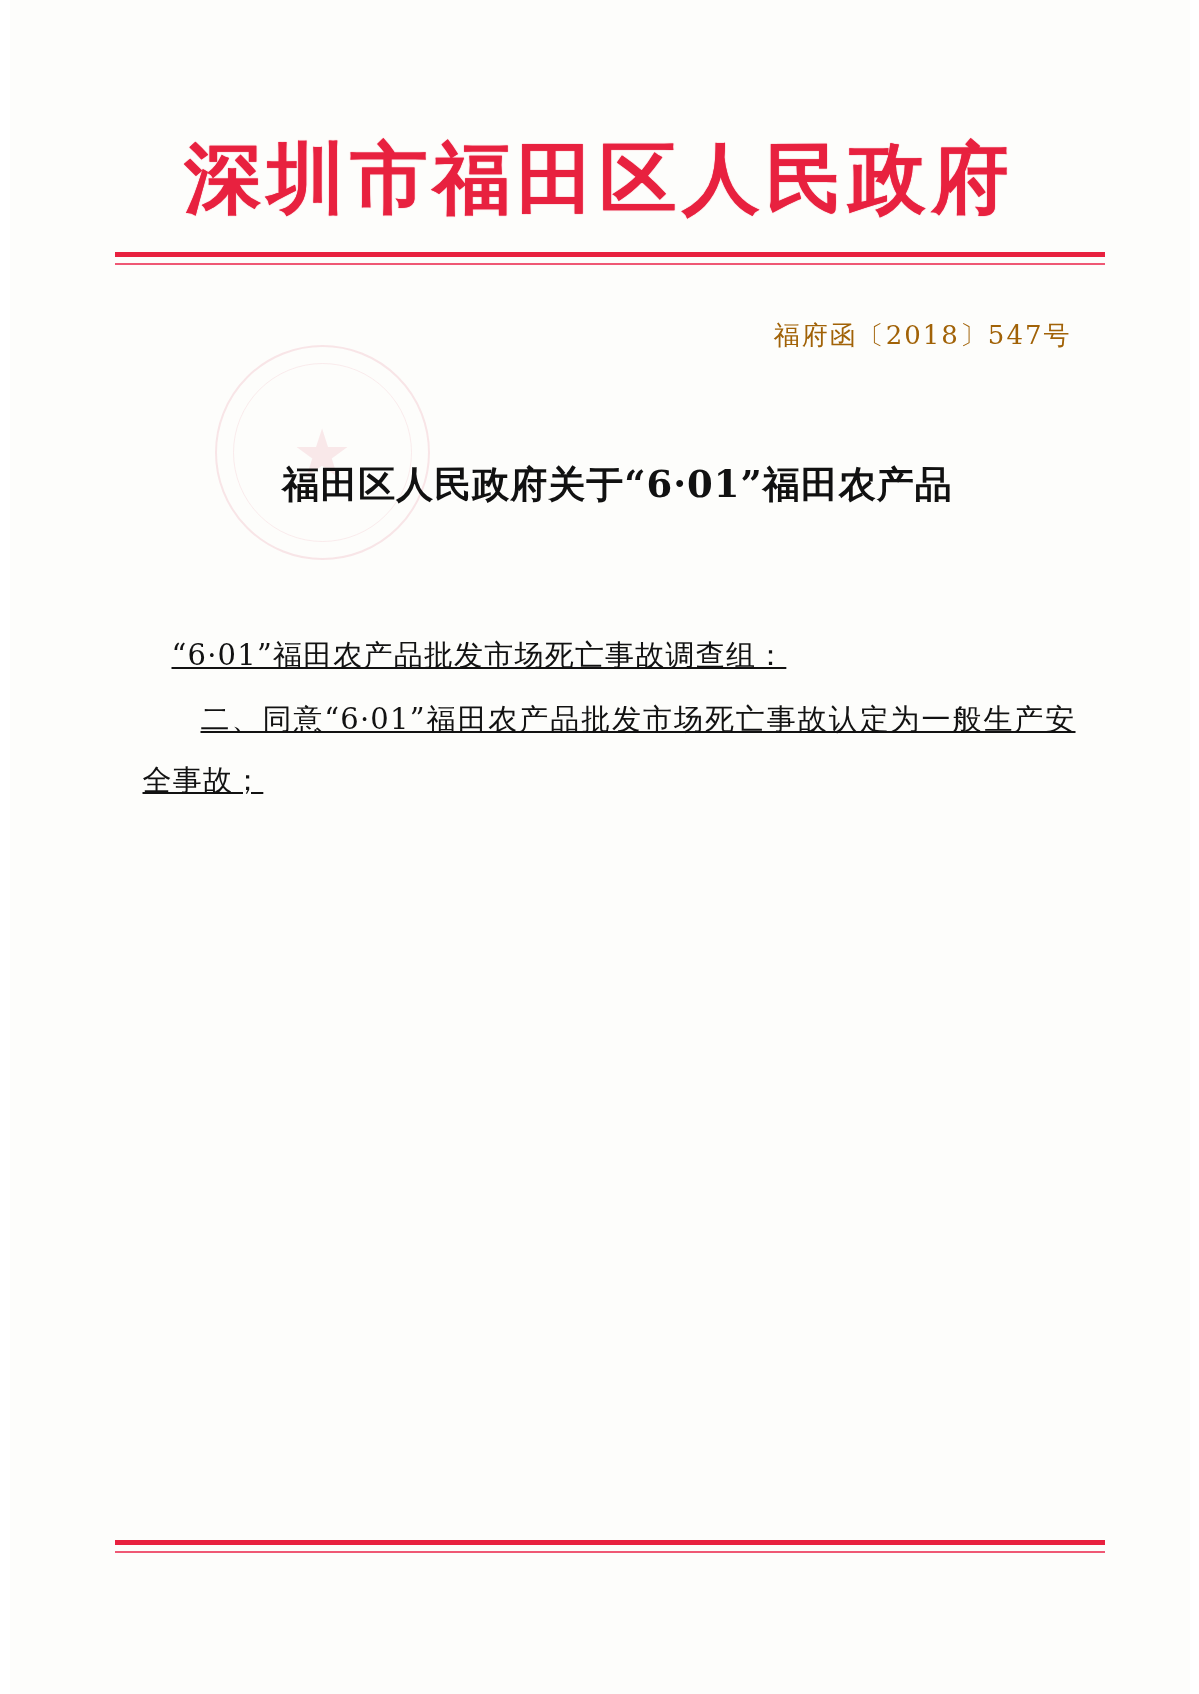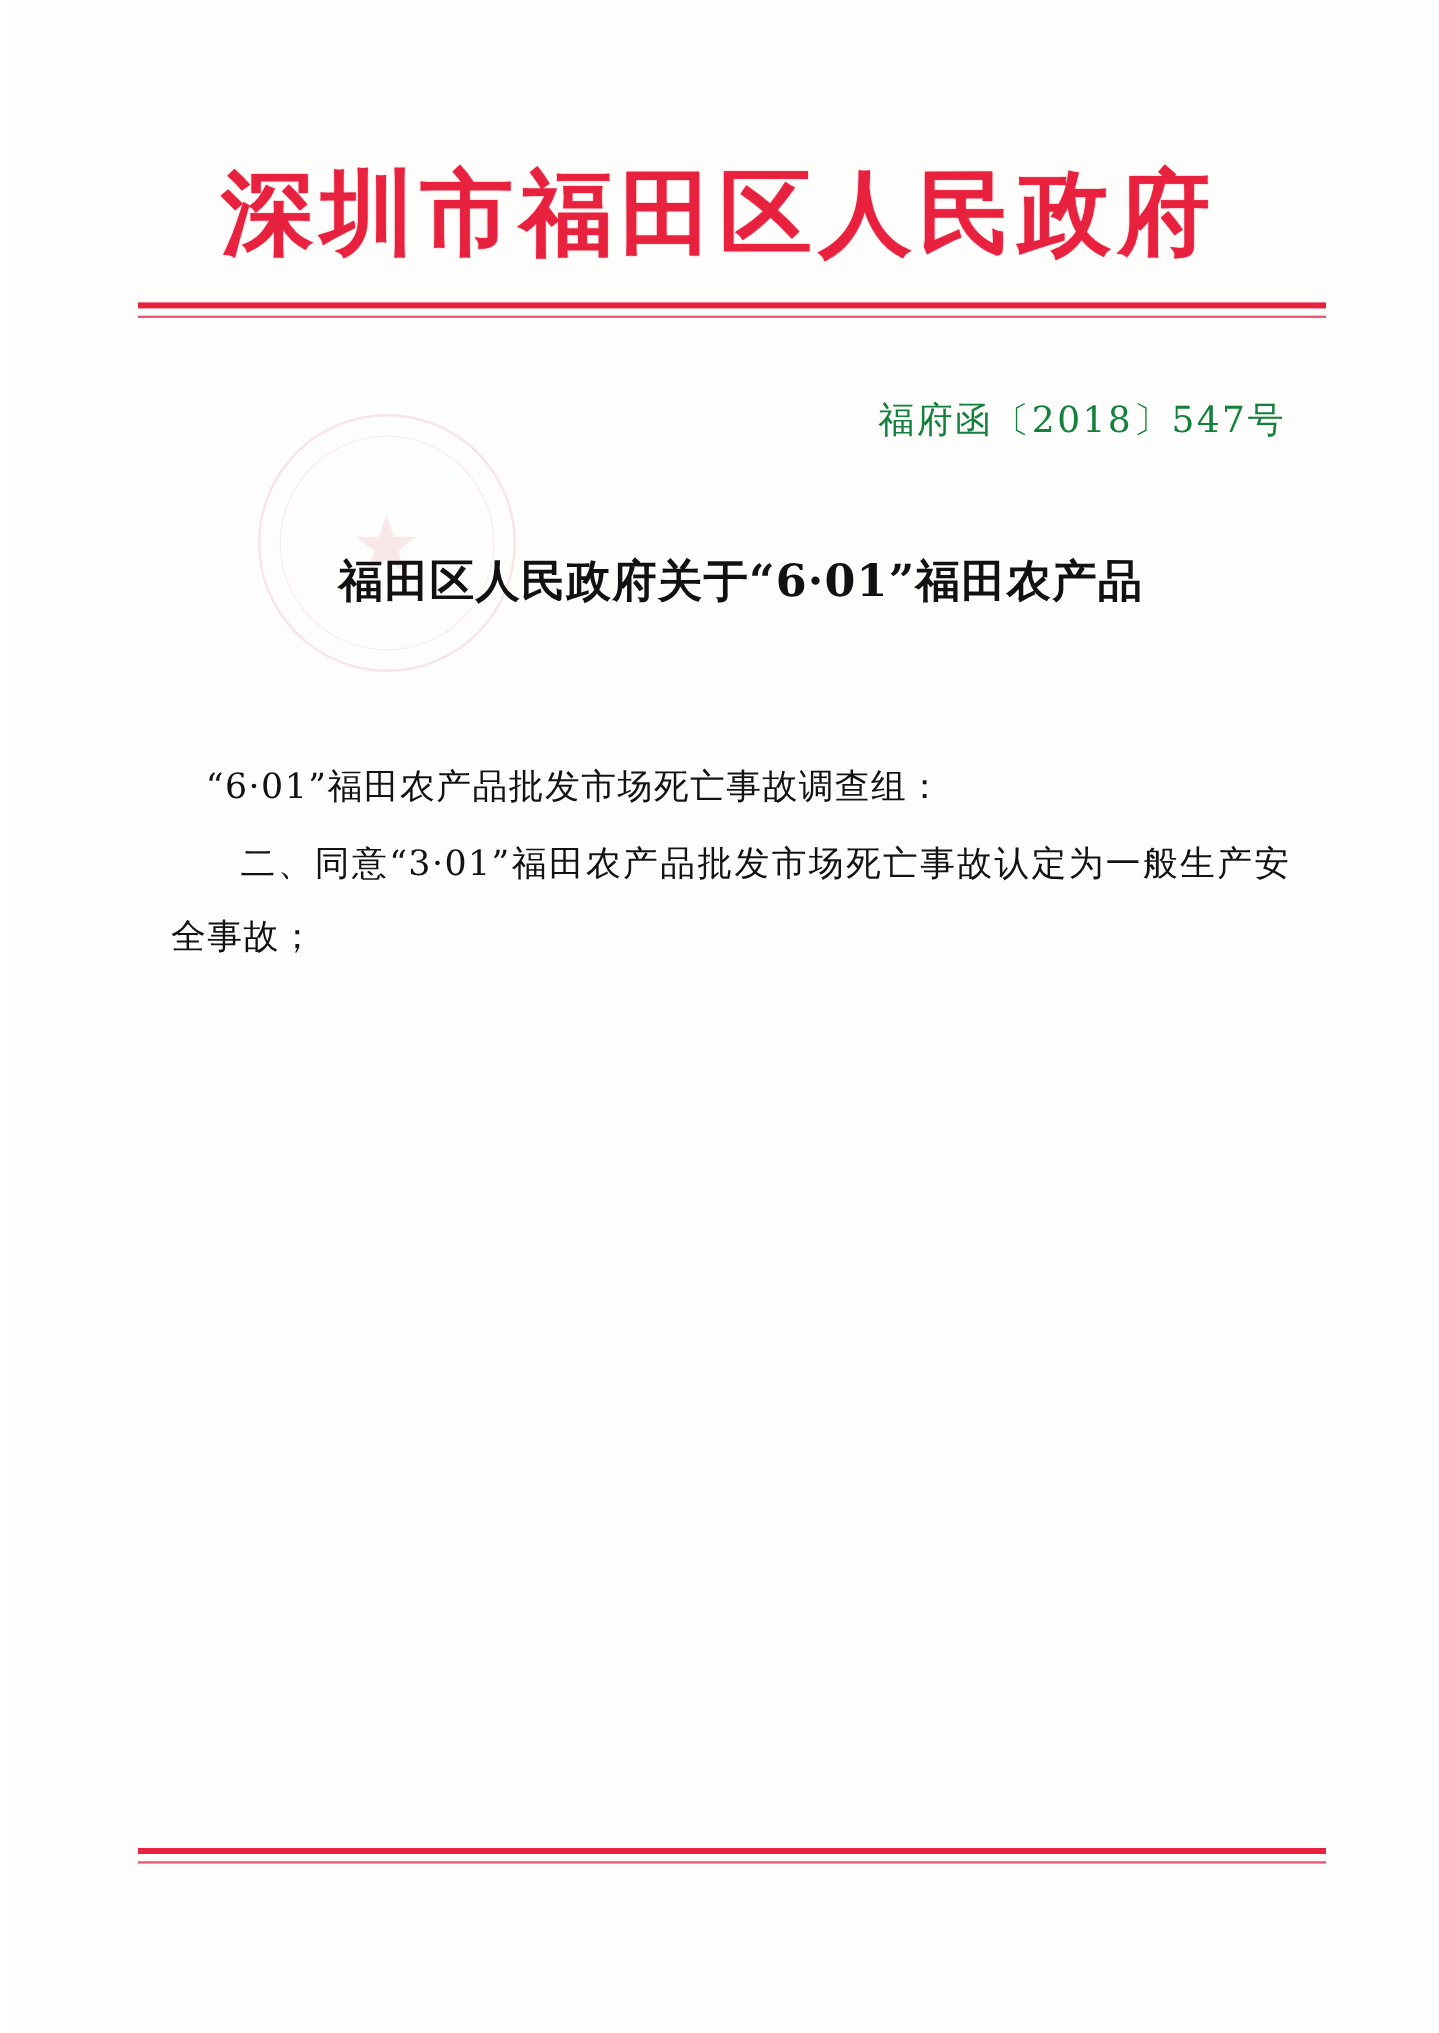--- a/index.html
+++ b/index.html
@@ -50,25 +50,25 @@
     width: 990px;
     height: 2px;
     background: #ef5874;
   }
   .header-rule-1 { top: 252px; }
   .header-rule-2 { top: 263px; }
 
   
   .doc-number {
     position: absolute;
-    top: 330px;
+    top: 318px;
     right: 118px;
-    font-size: 30px;
+    font-size: 26px;
     letter-spacing: 2px;
-    color: #15803d;
+    color: #a16207;
     font-family: "DejaVu Serif", "Liberation Serif", serif;
   }
 
   
   .seal {
     position: absolute;
     top: 345px;
     left: 205px;
     width: 215px;
     height: 215px;
@@ -121,20 +121,21 @@
     width: 933px;
     font-family: "DejaVu Serif", "Liberation Serif", serif;
     font-size: 29px;
     line-height: 2.08;
     color: #121212;
     letter-spacing: 1.2px;
     text-align: justify;
   }
   .body-text p {
     margin: 0 0 4px 0;
+    text-decoration: underline;
   }
   .indent-1 { text-indent: 2em; }
   .indent-0 { text-indent: 1em; }
 
   
   .footer-rule-1 { top: 1540px; }
   .footer-rule-2 { top: 1551px; }
 </style>
 </head>
 <body>
@@ -153,19 +154,19 @@
   <div class="seal">
     <span class="seal-star">★</span>
   </div>
 
   <div class="doc-title">
     <span class="line">福田区人民政府关于“6·01”福田农产品</span>
   </div>
 
   <div class="body-text">
     <p class="indent-0">“6·01”福田农产品批发市场死亡事故调查组：</p>
-    <p class="indent-1">二、同意“3·01”福田农产品批发市场死亡事故认定为一般生产安全事故；</p>
+    <p class="indent-1">二、同意“6·01”福田农产品批发市场死亡事故认定为一般生产安全事故；</p>
   </div>
 
   <div class="rule-thick footer-rule-1"></div>
   <div class="rule-thin footer-rule-2"></div>
 
 </div>
 
 </body></html>

